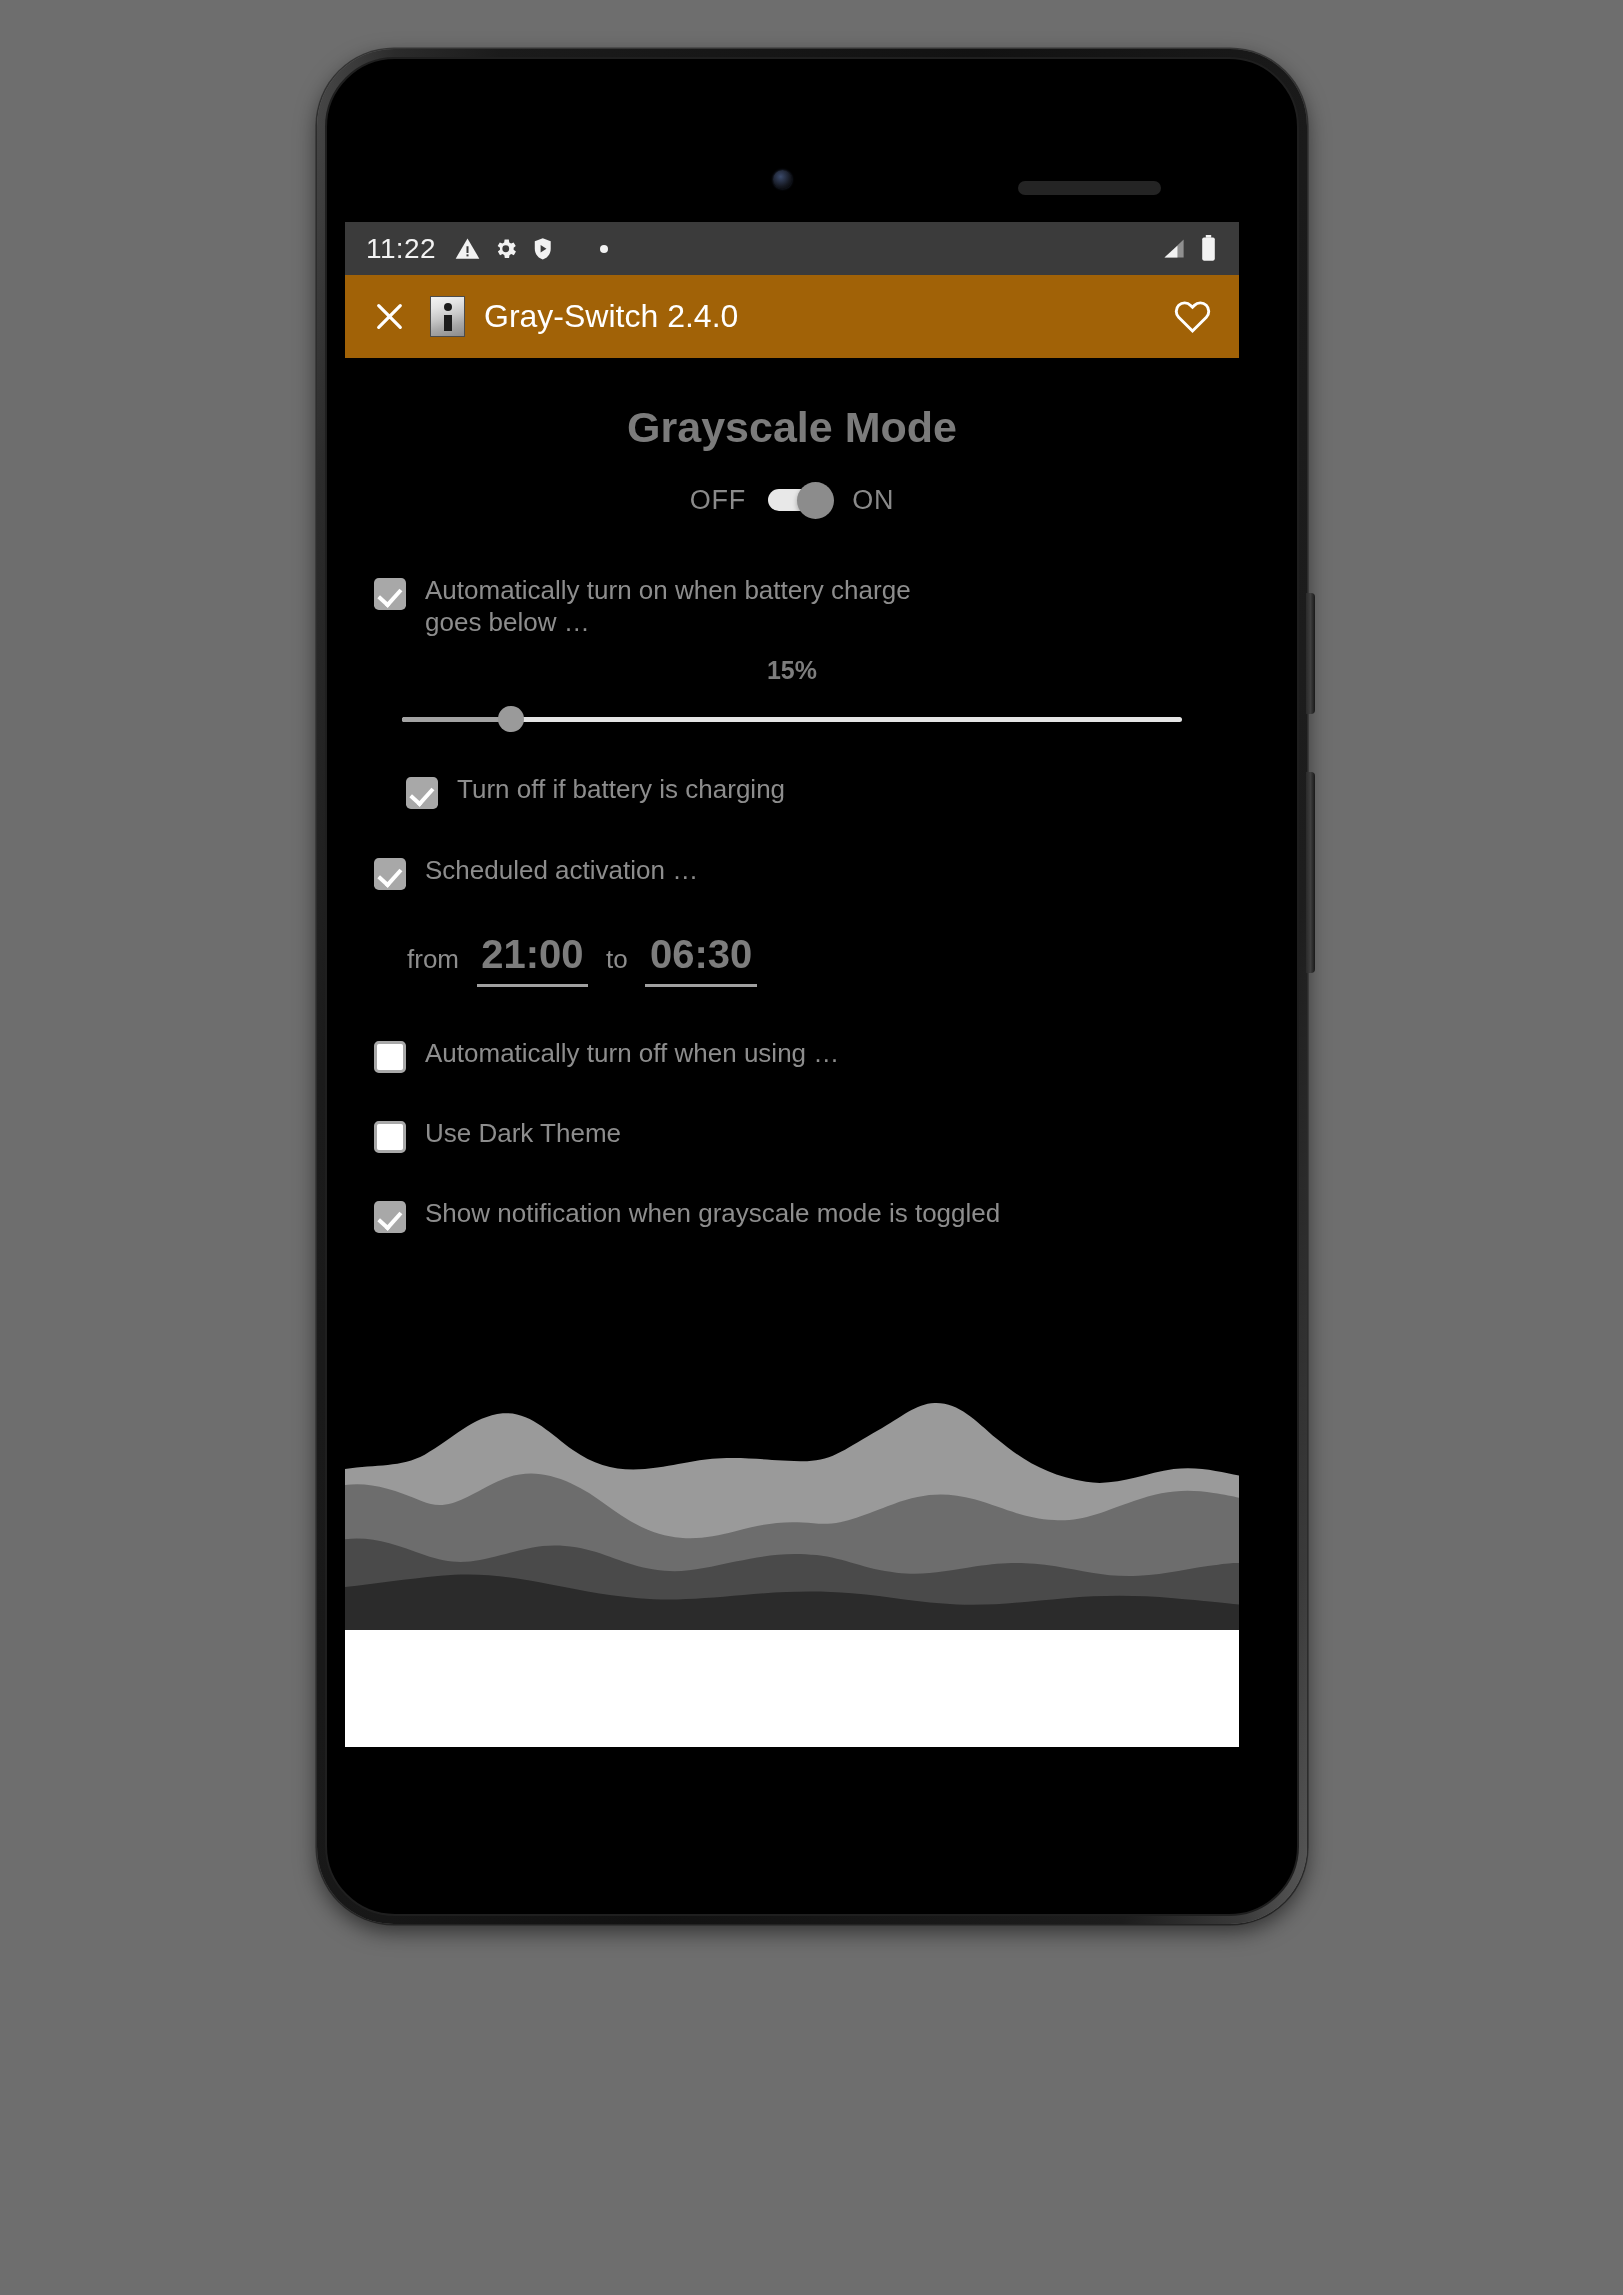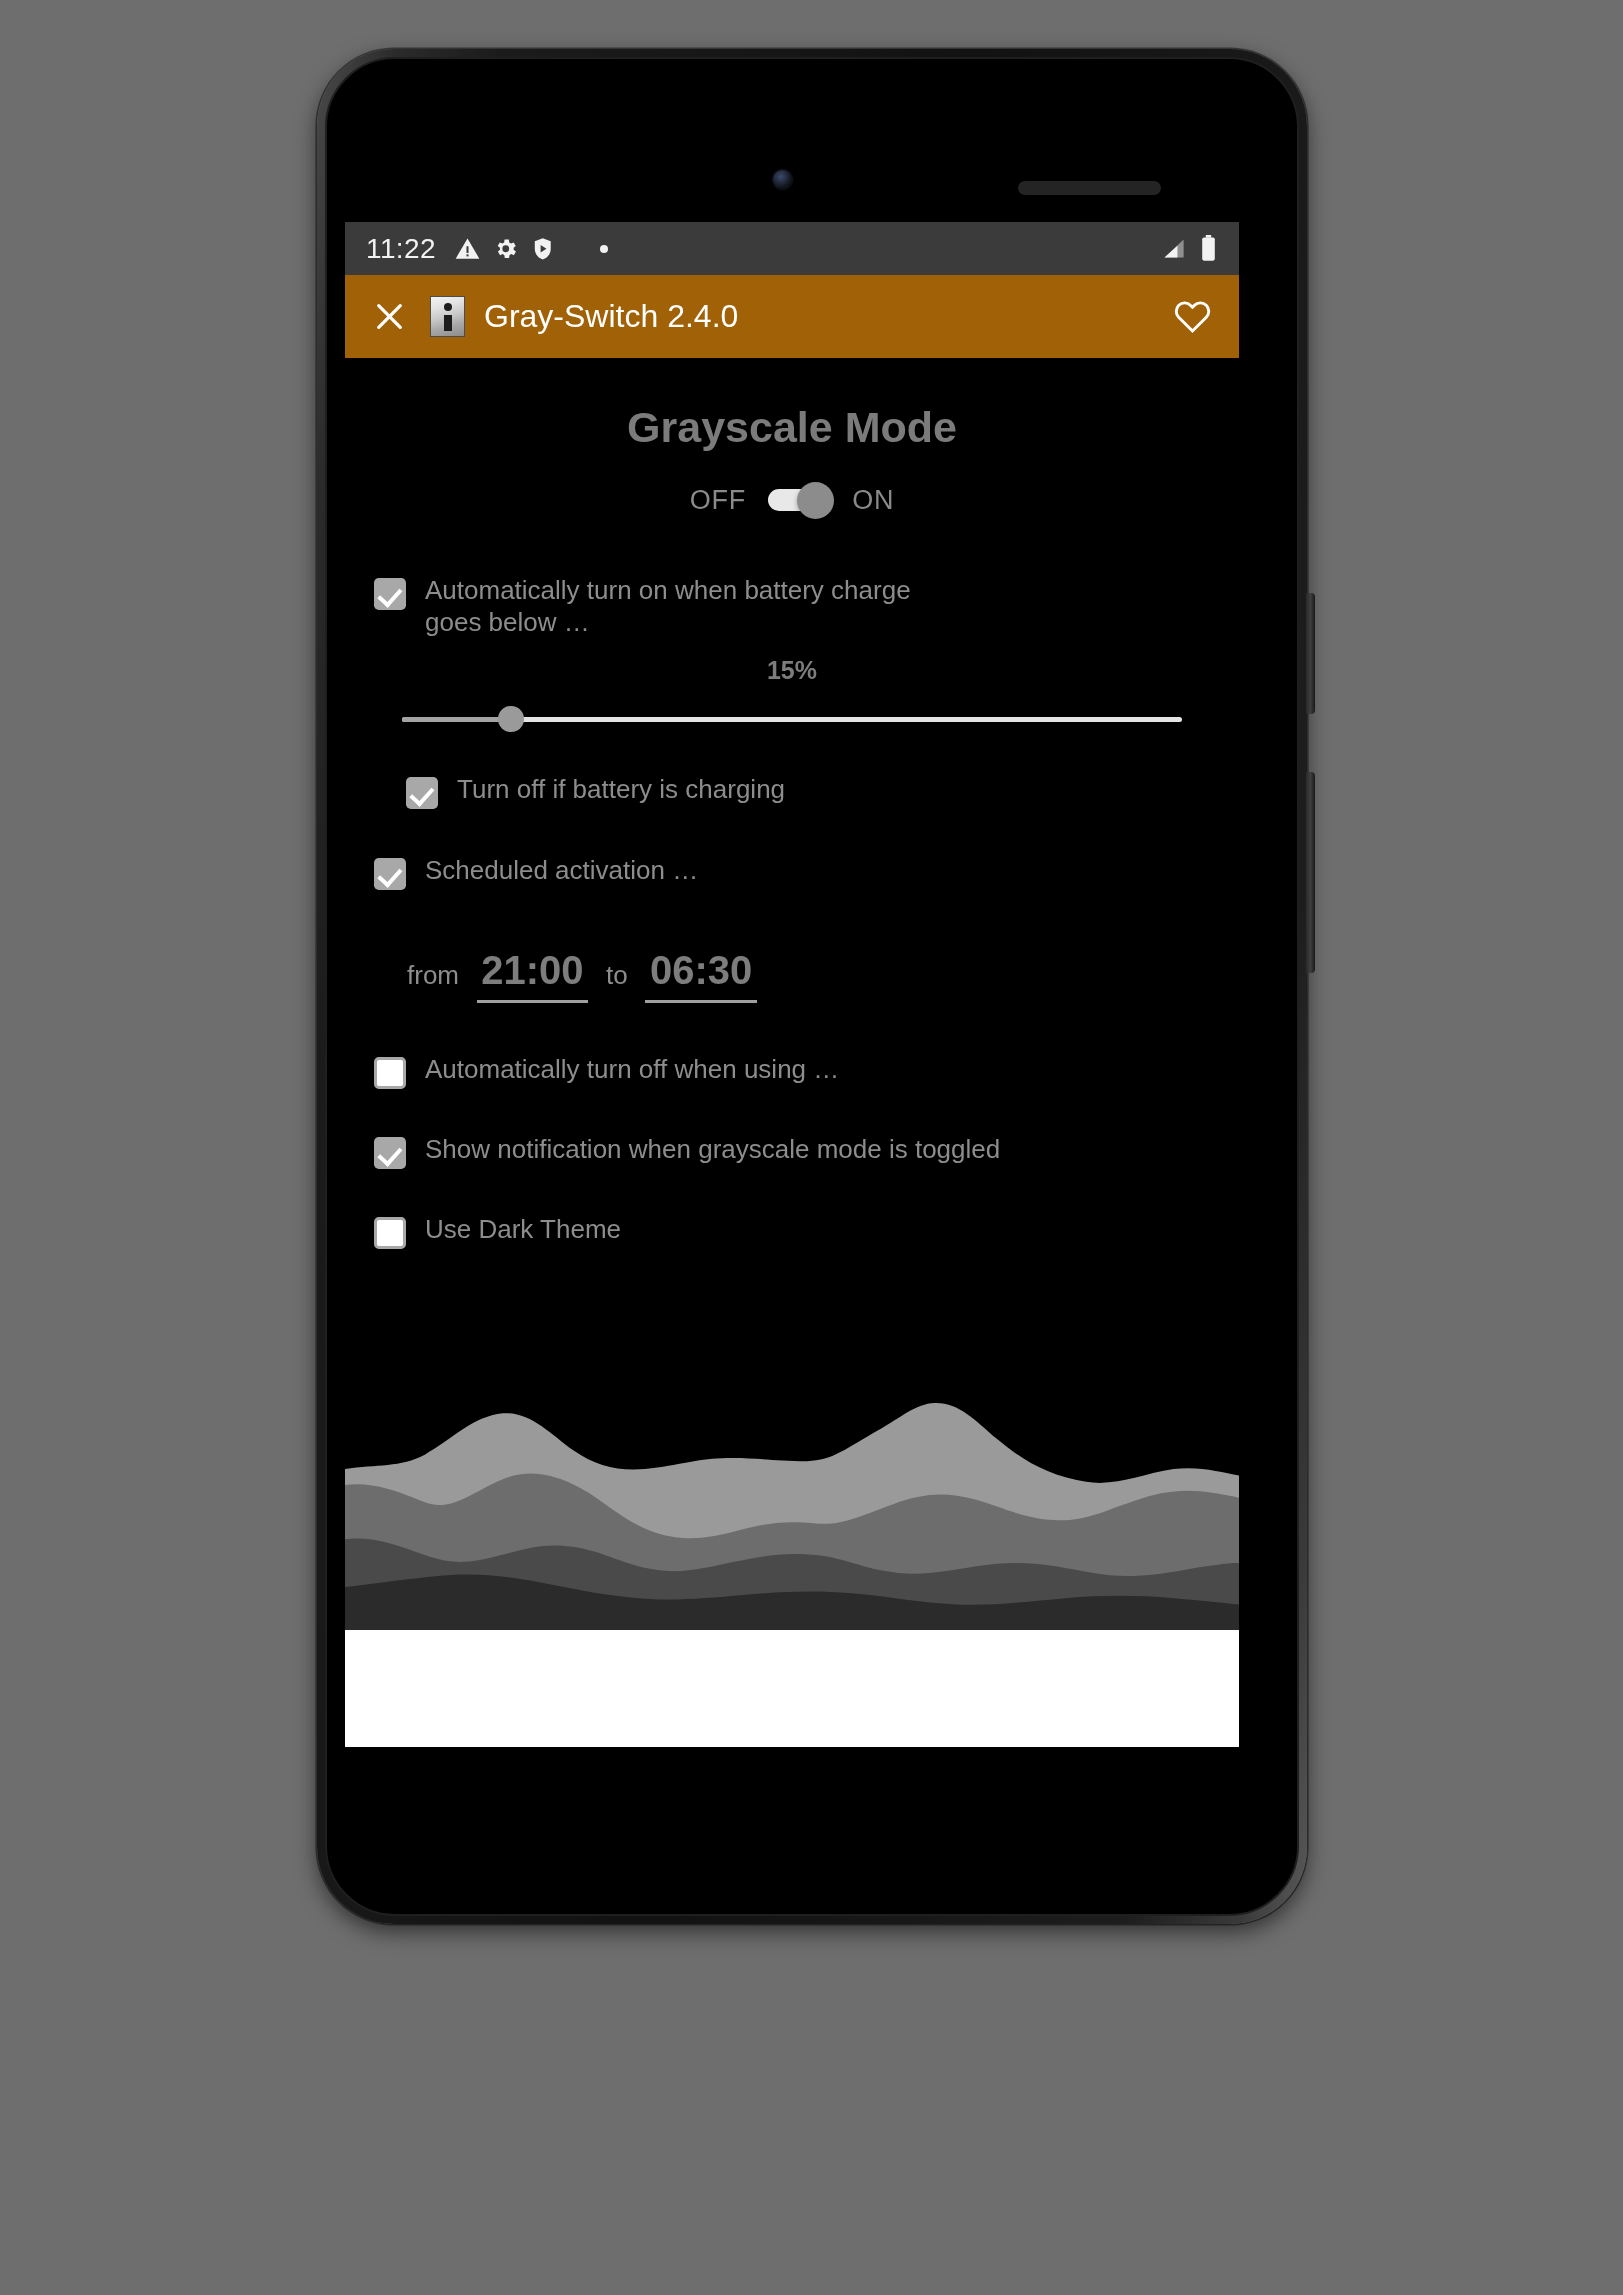--- a/index.html
+++ b/index.html
@@ -372,40 +372,40 @@
     <div class="check-row indented" style="margin-top:43px">
       <div class="checkbox checked"></div>
       <div class="check-label">Turn off if battery is charging</div>
     </div>
 
     <div class="check-row" style="margin-top:46px">
       <div class="checkbox checked"></div>
       <div class="check-label">Scheduled activation …</div>
     </div>
 
-    <div id="time-row" style="margin-top:58px">
+    <div id="time-row" style="margin-top:42px">
       <span class="time-word">from</span>
       <span class="time-value">21:00</span>
       <span class="time-word">to</span>
       <span class="time-value">06:30</span>
     </div>
 
     <div class="check-row" style="margin-top:51px">
       <div class="checkbox unchecked"></div>
       <div class="check-label">Automatically turn off when using …</div>
     </div>
 
     <div class="check-row" style="margin-top:45px">
+      <div class="checkbox unchecked"></div>
+      <div class="check-label">Use Dark Theme</div>
+    </div>
+
+    <div class="check-row" style="margin-top:45px">
       <div class="checkbox checked"></div>
       <div class="check-label">Show notification when grayscale mode is toggled</div>
-    </div>
-
-    <div class="check-row" style="margin-top:45px">
-      <div class="checkbox unchecked"></div>
-      <div class="check-label">Use Dark Theme</div>
     </div>
 
     <svg id="mountain-image" viewBox="0 0 1122 290" preserveAspectRatio="none">
       <path fill="#9a9a9a" d="M0 88 C 40 82 70 86 100 70 C 135 50 160 22 198 18 C 232 15 258 44 286 64 C 320 88 352 92 392 86 C 432 80 448 74 486 74 C 520 74 540 78 580 78 C 612 78 632 60 668 40 C 700 22 716 6 740 5 C 770 4 790 26 818 50 C 852 78 882 96 930 104 C 968 110 1000 94 1040 88 C 1072 84 1100 92 1122 96 L1122 290 L0 290 Z"></path>
       <path fill="#6d6d6d" d="M0 108 C 30 104 58 112 96 128 C 128 142 150 124 186 106 C 220 89 248 90 284 106 C 320 122 344 150 380 164 C 420 180 452 176 490 166 C 524 157 548 152 588 156 C 624 160 648 146 688 132 C 724 119 752 116 790 126 C 826 136 850 150 890 152 C 926 154 950 142 990 128 C 1026 115 1056 112 1090 118 C 1104 120 1114 122 1122 124 L1122 290 L0 290 Z"></path>
       <path fill="#4a4a4a" d="M0 176 C 34 172 62 182 100 196 C 136 209 160 206 196 196 C 230 187 252 180 290 186 C 326 192 350 208 388 214 C 424 220 452 212 490 204 C 526 197 552 192 592 196 C 628 200 652 214 692 218 C 728 222 754 216 792 210 C 828 205 852 204 892 210 C 928 216 956 224 996 222 C 1032 220 1060 212 1096 208 C 1110 206 1116 206 1122 206 L1122 290 L0 290 Z"></path>
       <path fill="#2b2b2b" d="M0 236 C 40 232 76 226 120 222 C 164 218 200 222 244 230 C 288 238 320 246 368 250 C 412 254 452 250 500 246 C 548 242 588 240 636 244 C 684 248 720 256 768 258 C 816 260 856 254 904 250 C 952 246 992 246 1040 250 C 1078 253 1104 256 1122 258 L1122 290 L0 290 Z"></path>
     </svg>
 
   </div>

